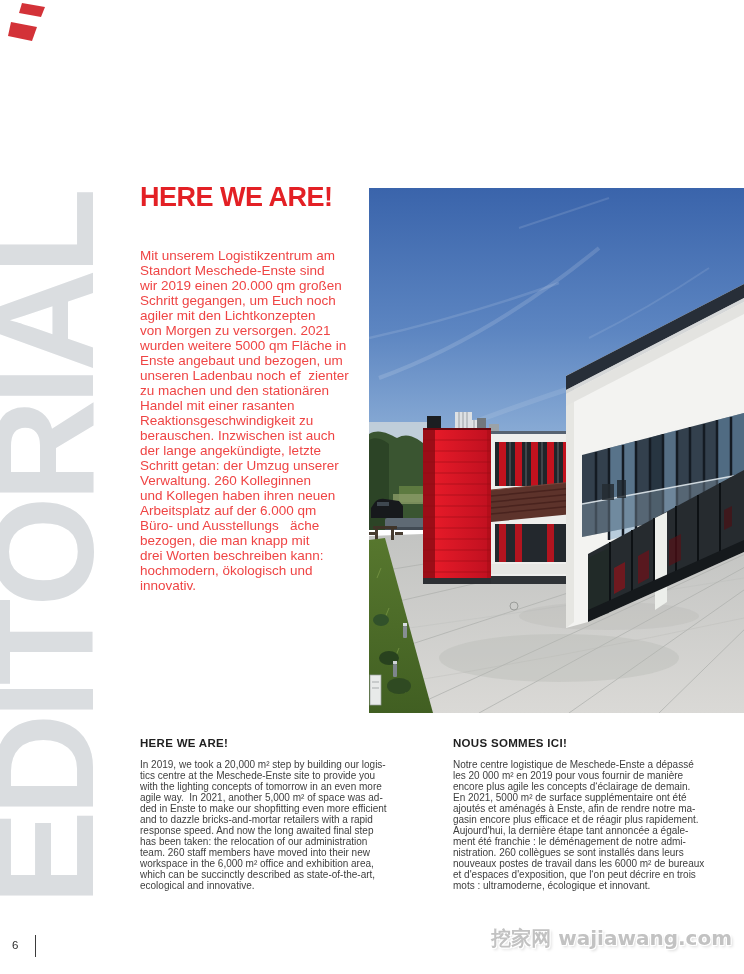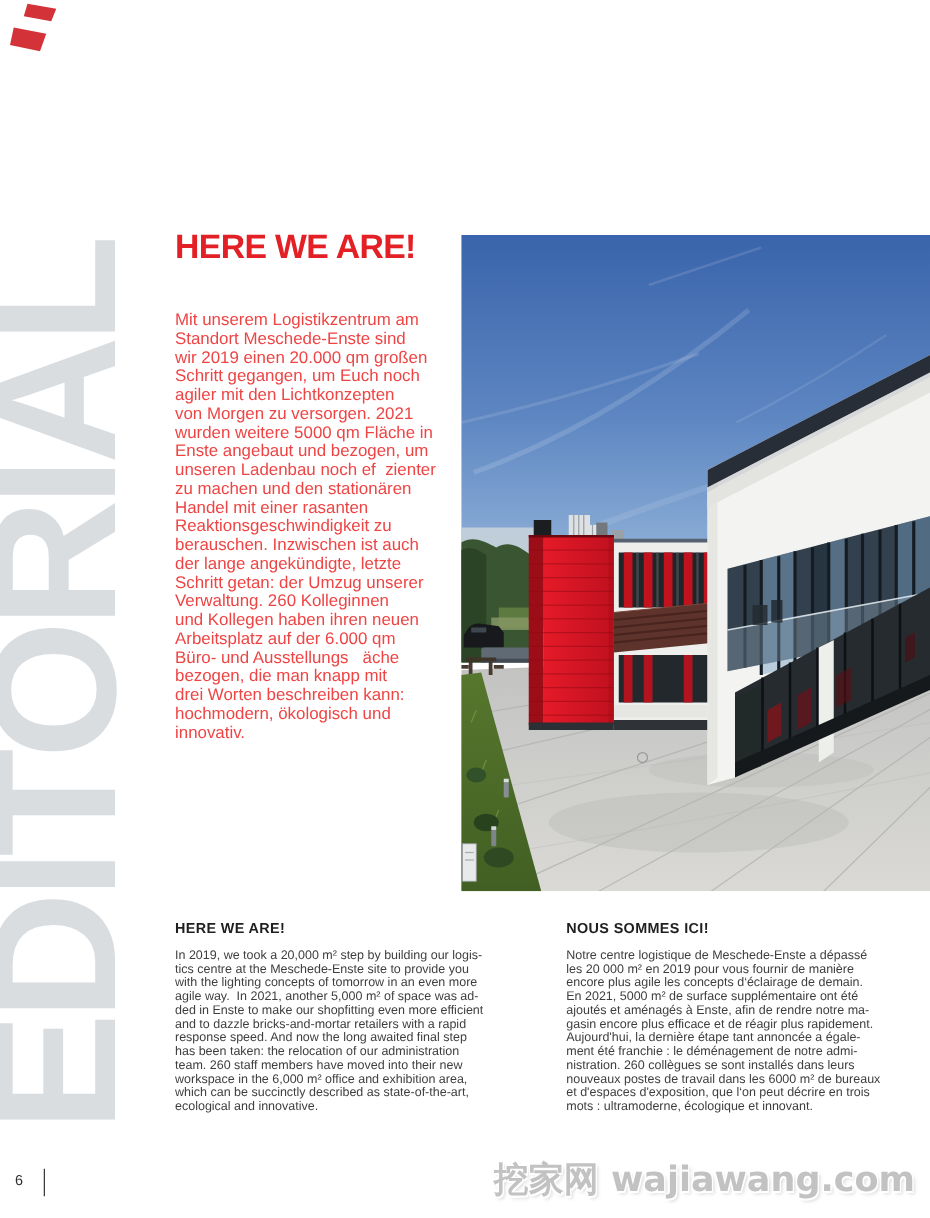--- a/index.html
+++ b/index.html
@@ -38,21 +38,21 @@
     position:absolute;top:759px;font-size:10px;line-height:11px;
     color:#3e3e3e;white-space:pre;letter-spacing:0px;
   }
   .col-en{left:140px;}
   .col-fr{left:417px;margin-left:36px;}
   
   .page-num{position:absolute;left:12px;top:939px;font-size:11.5px;color:#2e2e2e;}
   .footer-rule{position:absolute;left:35px;top:935px;width:1px;height:22px;background:#3b3b3b;}
   
   .watermark{
-    position:absolute;right:12px;top:925px;font-size:28px;font-weight:700;
+    position:absolute;right:12px;top:925px;font-size:20px;font-weight:700;
     color:#c2c2c2;letter-spacing:0px;
     text-shadow:-1px -1px 0 #fff,1px -1px 0 #fff,-1px 1px 0 #fff,1px 1px 0 #fff,2px 2px 3px rgba(0,0,0,0.15);
     font-family:"DejaVu Sans","Liberation Sans",sans-serif;
   }
 </style>
 </head>
 <body>
 
 <div class="page">
 

